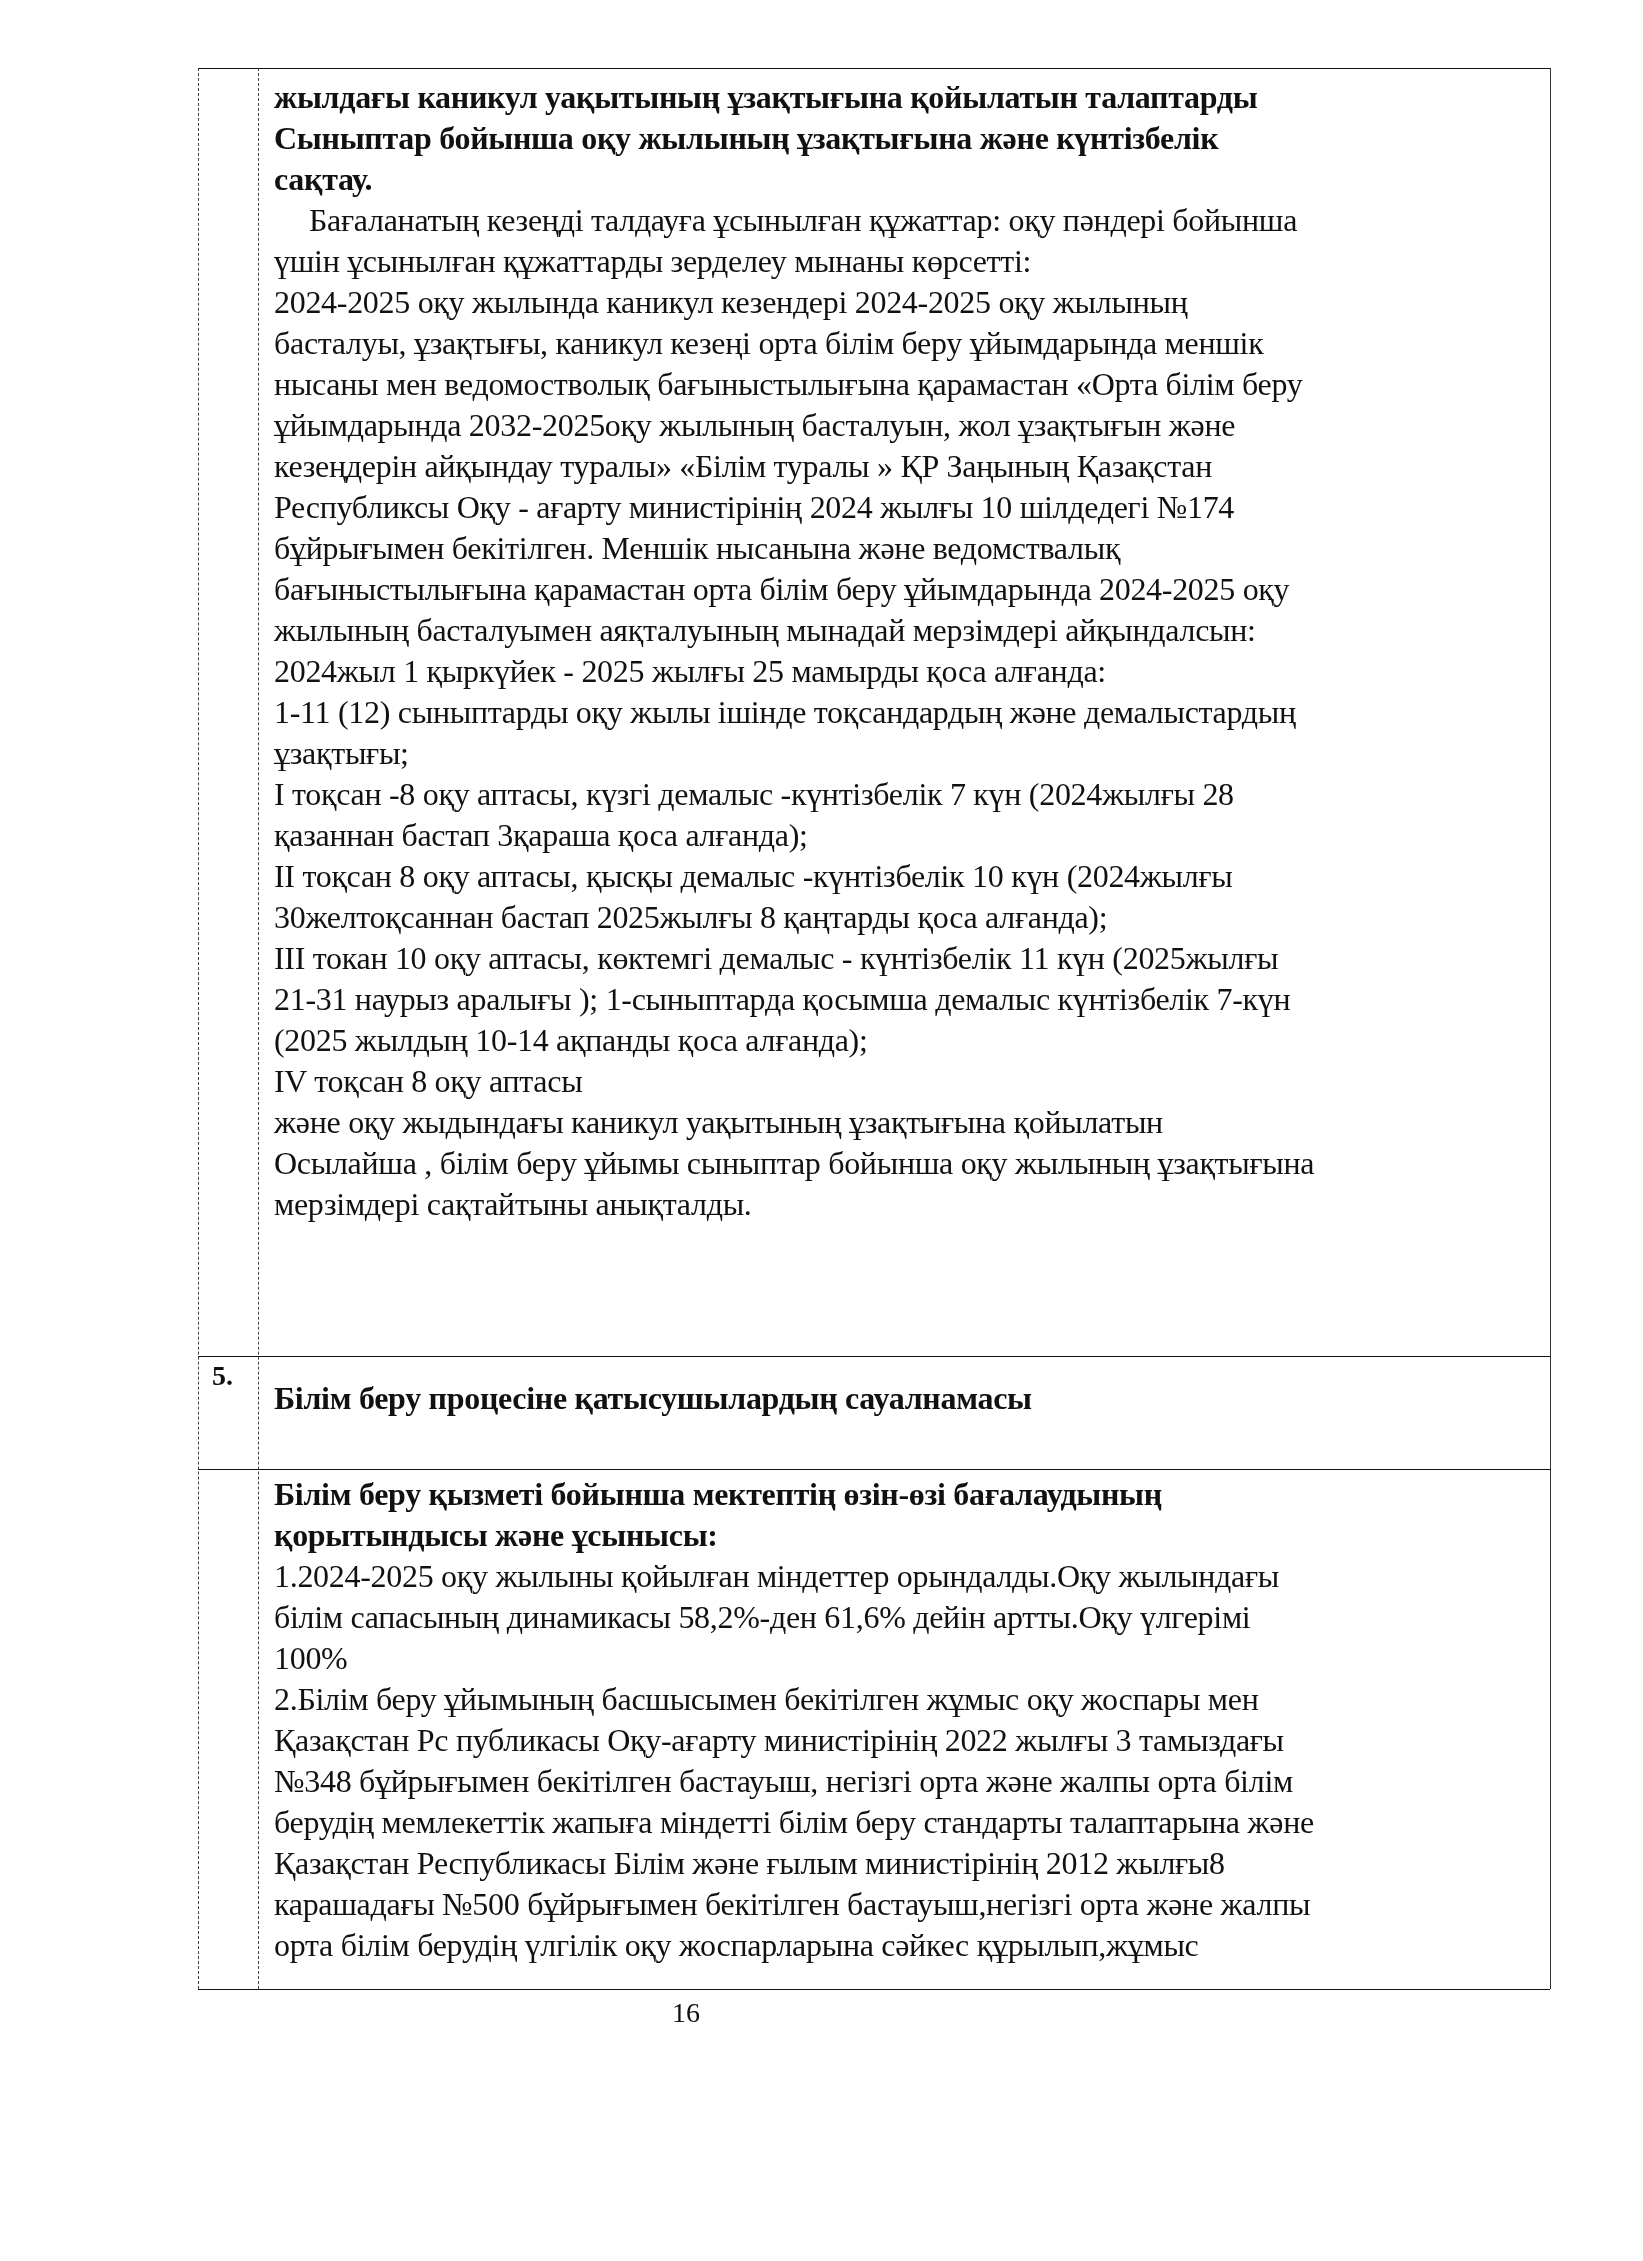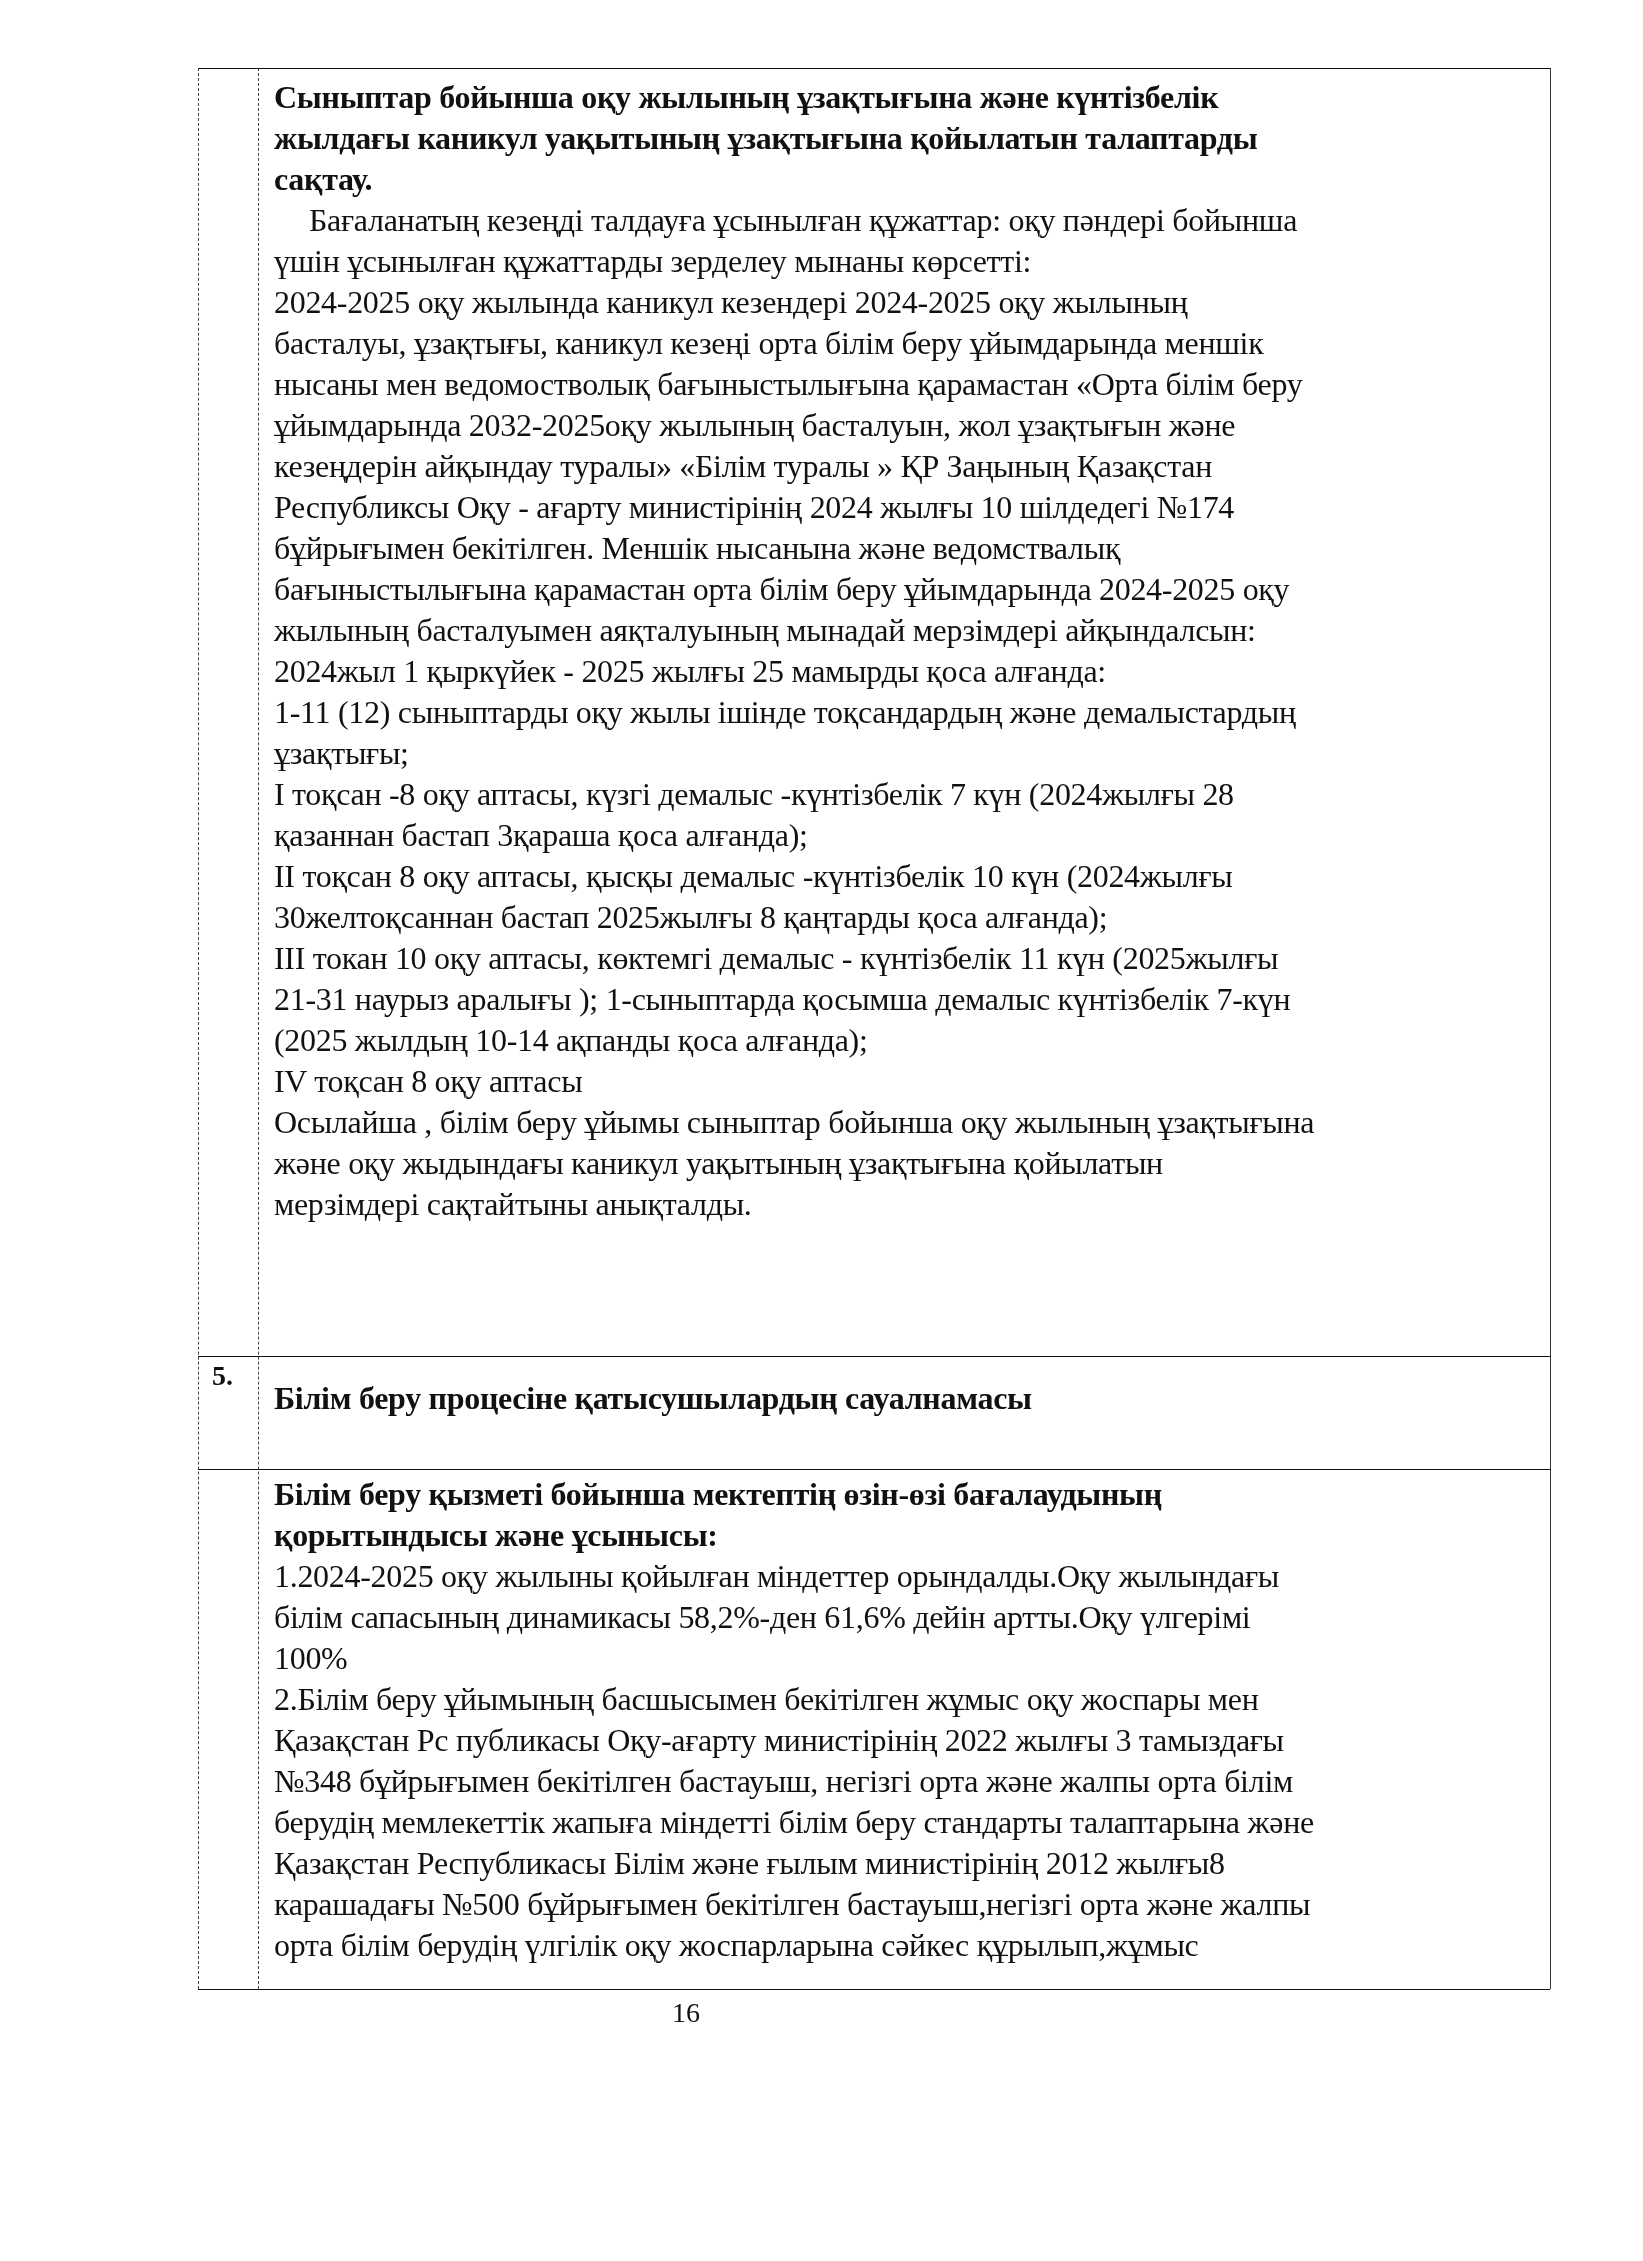--- a/index.html
+++ b/index.html
@@ -32,22 +32,22 @@
     <div class="vline" style="left:0;"></div>
     <div class="vline" style="left:60px;"></div>
     <div class="vline solid" style="left:1352px;"></div>
 
     <div class="row" style="top:0; height:1288px;">
       <div class="numcell">
         <span class="secnum"></span>
       </div>
       <div class="content" style="top:9px;">
         <div id="r0-heading">
+            <div class="line bold">жылдағы каникул уақытының ұзақтығына қойылатын талаптарды</div>
             <div class="line bold">Сыныптар бойынша оқу жылының ұзақтығына және күнтізбелік</div>
-            <div class="line bold">жылдағы каникул уақытының ұзақтығына қойылатын талаптарды</div>
             <div class="line bold">сақтау.</div>
           </div>
         <div id="r0-body">
             <div class="line indent">Бағаланатың кезеңді талдауға ұсынылған құжаттар: оқу пәндері бойынша</div>
             <div class="line">үшін ұсынылған құжаттарды зерделеу мынаны көрсетті:</div>
             <div class="line">2024-2025 оқу жылында каникул кезендері 2024-2025 оқу жылының</div>
             <div class="line">басталуы, ұзақтығы, каникул кезеңі орта білім беру ұйымдарында меншік</div>
             <div class="line">нысаны мен ведомостволық бағыныстылығына қарамастан «Орта білім беру</div>
             <div class="line">ұйымдарында 2032-2025оқу жылының басталуын, жол ұзақтығын және</div>
             <div class="line">кезеңдерін айқындау туралы» «Білім туралы » ҚР Заңының  Қазақстан</div>
@@ -59,22 +59,22 @@
             <div class="line">1-11 (12) сыныптарды оқу жылы ішінде тоқсандардың және демалыстардың</div>
             <div class="line">ұзақтығы;</div>
             <div class="line">I тоқсан -8 оқу аптасы, күзгі демалыс -күнтізбелік 7 күн (2024жылғы 28</div>
             <div class="line">қазаннан бастап 3қараша қоса алғанда);</div>
             <div class="line">II тоқсан   8 оқу аптасы, қысқы  демалыс -күнтізбелік 10 күн (2024жылғы</div>
             <div class="line">30желтоқсаннан  бастап 2025жылғы 8 қаңтарды қоса алғанда);</div>
             <div class="line">III токан   10 оқу аптасы, көктемгі демалыс - күнтізбелік 11 күн (2025жылғы</div>
             <div class="line">21-31 наурыз аралығы ); 1-сыныптарда қосымша демалыс күнтізбелік 7-күн</div>
             <div class="line">(2025 жылдың 10-14 ақпанды қоса алғанда);</div>
             <div class="line">IV тоқсан  8 оқу аптасы</div>
+            <div class="line">және оқу жыдындағы каникул уақытының ұзақтығына қойылатын</div>
             <div class="line">Осылайша , білім беру ұйымы сыныптар бойынша оқу жылының ұзақтығына</div>
-            <div class="line">және оқу жыдындағы каникул уақытының ұзақтығына қойылатын</div>
             <div class="line">мерзімдері сақтайтыны анықталды.</div>
           </div>
       </div>
     </div>
 
     <div class="row" style="top:1288px; height:113px;">
       <div class="numcell">
         <span class="secnum">5.</span>
       </div>
       <div class="content" style="top:6.4px;margin-top:16px;">

